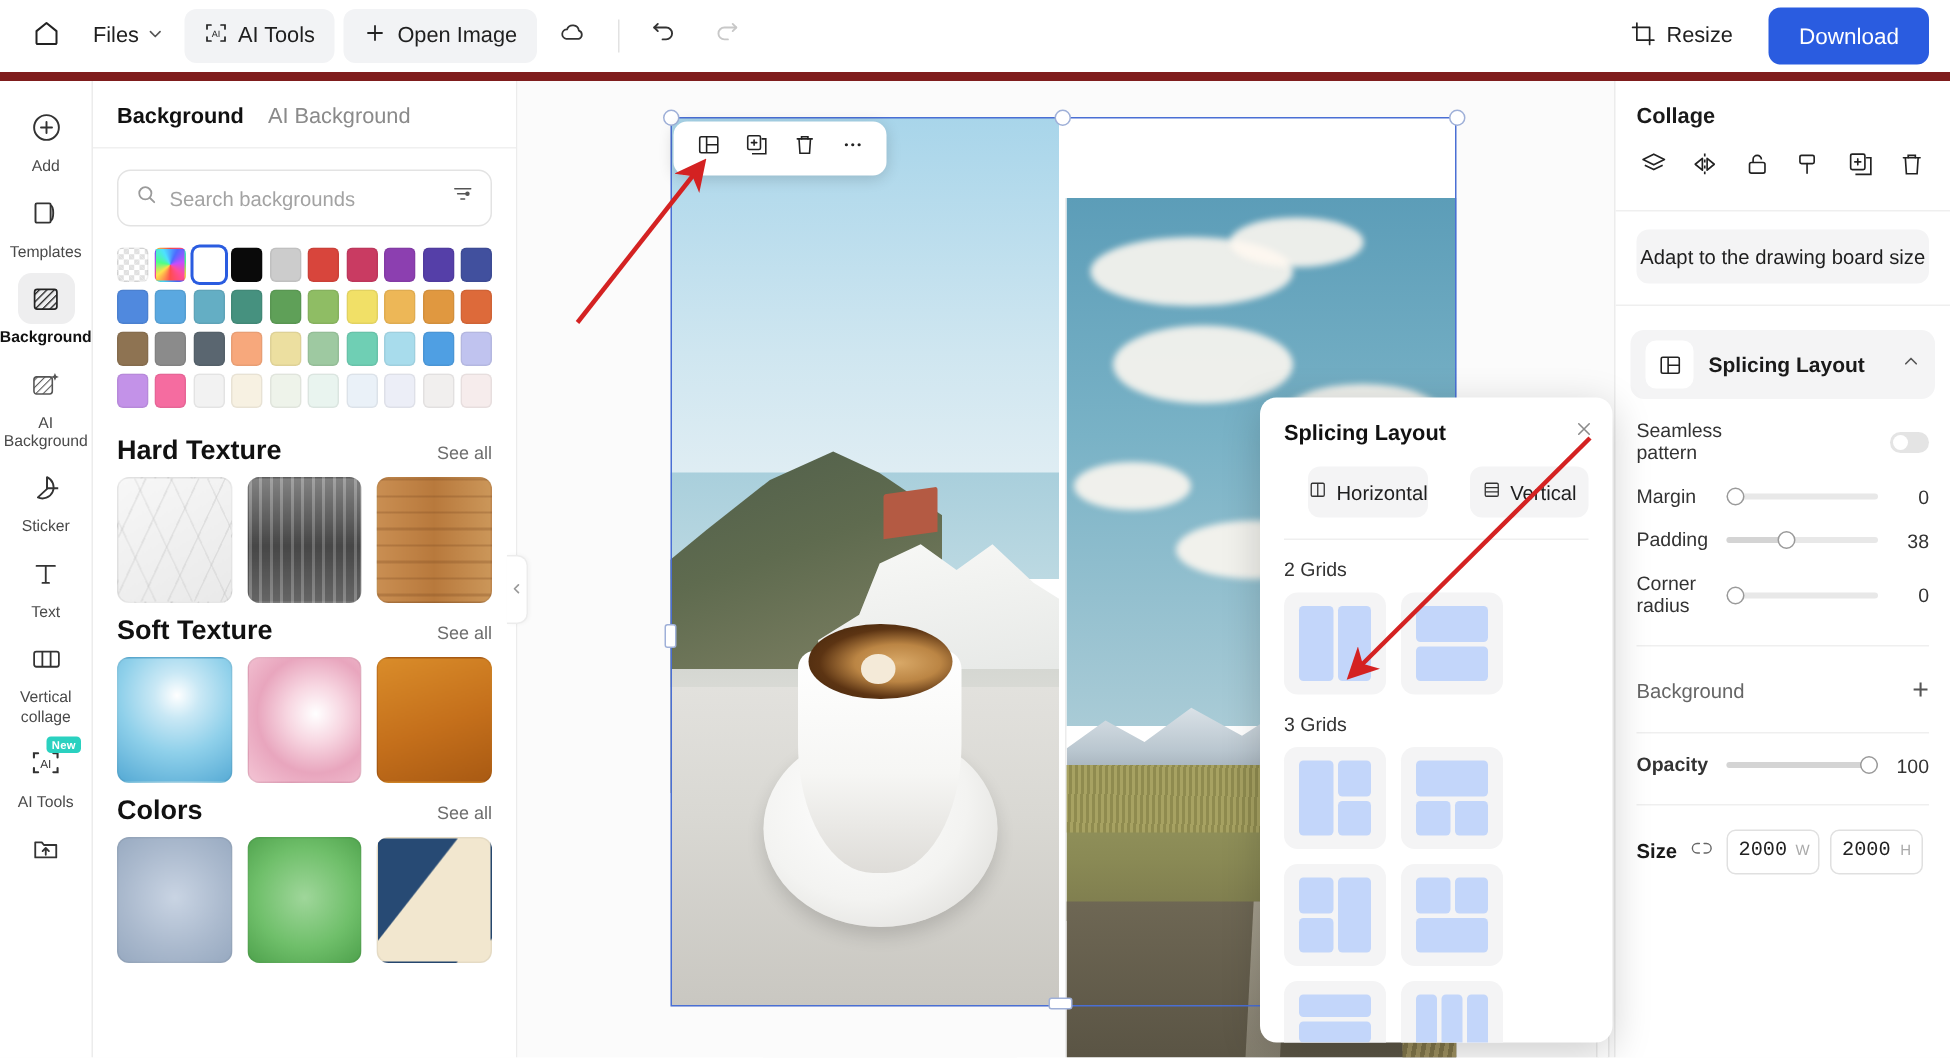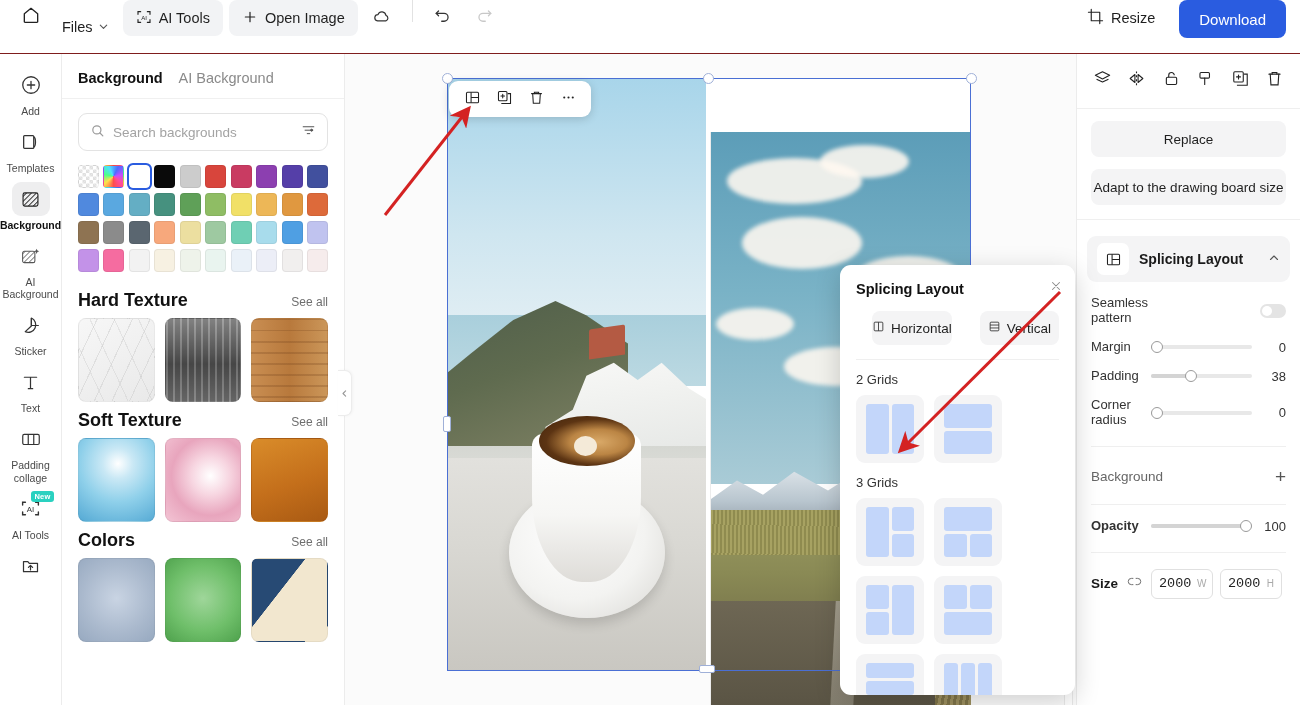--- a/index.html
+++ b/index.html
@@ -8,22 +8,22 @@
     font-family: "Liberation Sans", sans-serif;
     background: #ffffff;
     overflow: hidden;
     color: #1a1a1a;
   }
   #app { position: relative; width: 1300px; height: 705px; }
 
   
   .topbar {
     position: absolute; top: 0; left: 0; width: 1300px; height: 54px;
-    background: #fff; border-bottom: 1px solid #7f1d1d;
-    display: flex; padding: 0 14px; gap: 6px;
+    background: #fff; border-bottom: 6px solid #7f1d1d;
+    display: flex; align-items: center; padding: 0 14px; gap: 6px;
   }
   .tb-home { width: 34px; height: 34px; display:flex; align-items:center; justify-content:center; cursor:pointer; border-radius:6px; }
   .tb-files { display:flex; align-items:center; gap:5px; font-size:14.5px; color:#1f1f1f; padding:6px 8px; cursor:pointer; border-radius:6px;}
   .tb-btn {
     display:flex; align-items:center; gap:7px;
     background:#f2f3f5; border-radius:8px; height:36px; padding:0 13px;
     font-size:14.5px; color:#1f1f1f; cursor:pointer;
   }
   .tb-icon-btn { width:36px; height:36px; display:flex; align-items:center; justify-content:center; cursor:pointer; border-radius:6px;}
   .tb-sep { width:1px; height:22px; background:#e2e2e2; margin:0 6px; }
@@ -453,21 +453,21 @@
       <div class="rail-label">Text</div>
     </div>
 
     <div class="rail-item">
       <div class="rail-ico">
         <svg width="22" height="22" viewBox="0 0 24 24" fill="none" stroke="#333" stroke-width="1.3">
             <rect x="3" y="7" width="18" height="11" rx="1.6"></rect>
             <path d="M9 7v11M15 7v11"></path>
           </svg>
       </div>
-      <div class="rail-label">Padding collage</div>
+      <div class="rail-label">Vertical collage</div>
     </div>
 
     <div class="rail-item">
       <div class="badge-new">New</div>
       <div class="rail-ico">
         <svg width="21" height="21" viewBox="0 0 24 24" fill="none" stroke="#333" stroke-width="1.6" stroke-linecap="round">
             <path d="M3 8V4.8h3.2M21 8V4.8h-3.2M3 16v3.2h3.2M21 16v3.2h-3.2"></path>
             <text x="12" y="16" font-size="9" fill="#333" stroke="none" text-anchor="middle" font-family="Liberation Sans">AI</text>
           </svg>
       </div>
@@ -775,20 +775,21 @@
           <div class="tile-in" style="grid-template-columns: 1fr 1fr 1fr; grid-template-rows: 1fr;">
             <div class="cellb"></div>
             <div class="cellb"></div>
             <div class="cellb"></div>
           </div>
         </div>
       </div>
   </div>
 
   <div class="right">
+    <div class="r-title">Collage</div>
 
     <div class="r-icons">
       <div class="r-ico">
         <span>
           <svg width="19" height="19" viewBox="0 0 24 24" fill="none" stroke="#222" stroke-width="1.4" stroke-linejoin="round">
               <path d="M12 3.5 21 8l-9 4.5L3 8z"></path>
               <path d="M4.5 12.8 12 16.5l7.5-3.7"></path>
             </svg>
         </span>
       </div>
@@ -832,21 +833,20 @@
               <path d="M5 6.5h14"></path>
               <path d="M9 6.5V4.5h6v2"></path>
               <path d="M6.6 6.5 7.5 20h9l.9-13.5"></path>
             </svg>
         </span>
       </div>
     </div>
 
     <div class="r-divider"></div>
 
-    <div class="r-btn">Replace</div>
     <div class="r-btn">Adapt to the drawing board size</div>
 
     <div style="height:1px; background:#efefef; margin:14px 0 0 0;"></div>
 
     <div class="r-splice">
       <div class="r-splice-ico">
         <svg width="17" height="17" viewBox="0 0 24 24" fill="none" stroke="#222" stroke-width="1.5">
             <rect x="3.5" y="4.5" width="17" height="15" rx="1.6"></rect>
             <path d="M10 4.5v15"></path>
             <path d="M10 12h10.5"></path>

